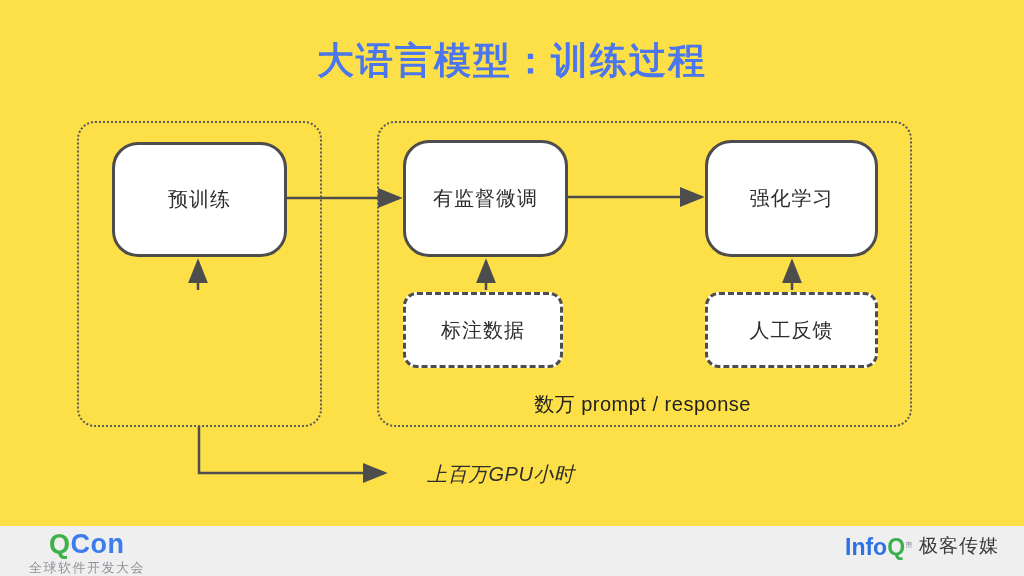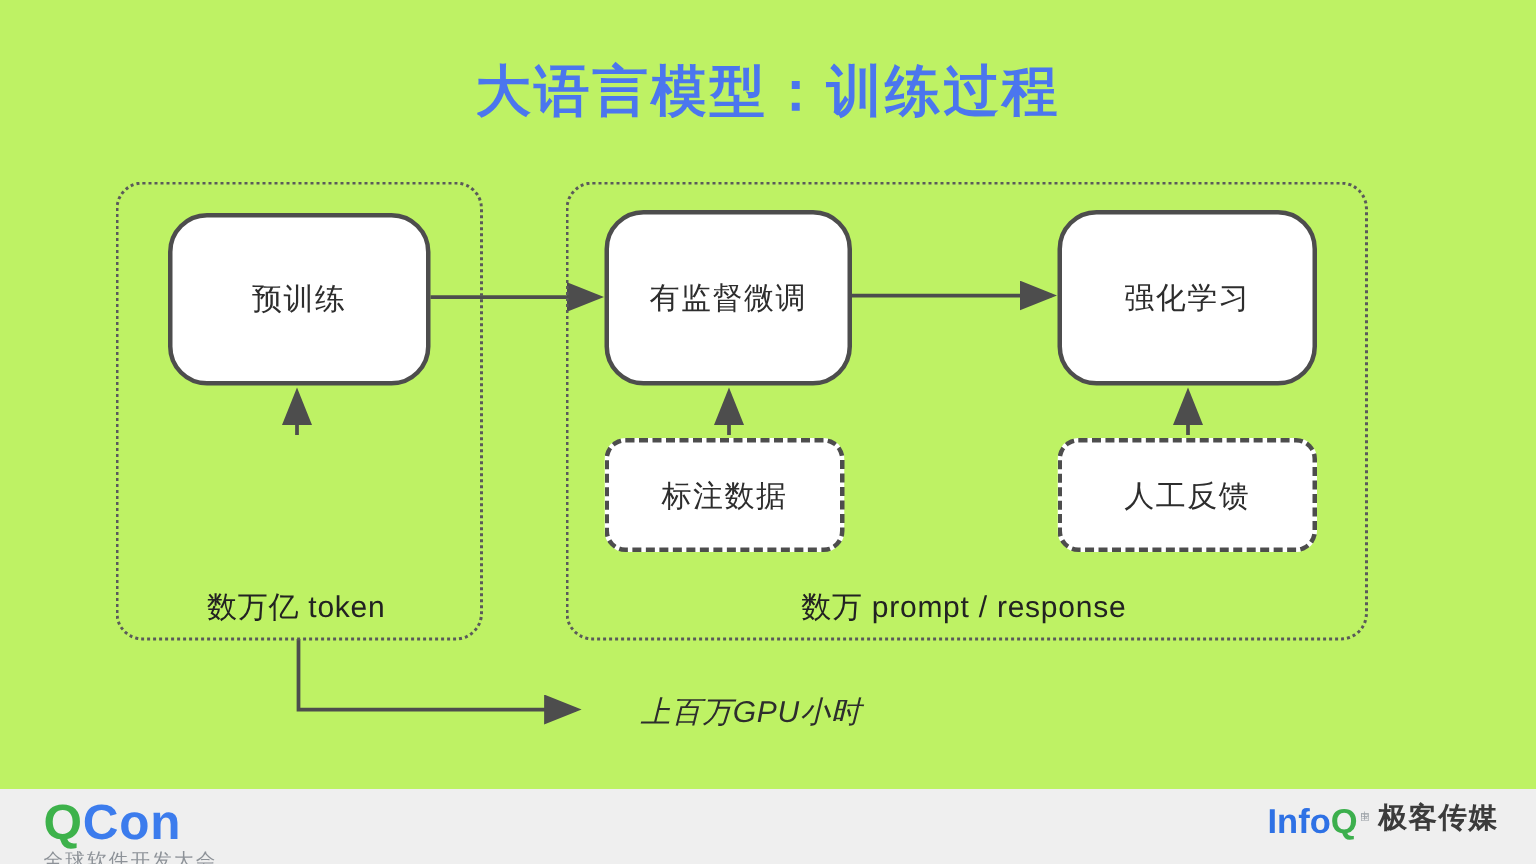--- a/index.html
+++ b/index.html
@@ -1,20 +1,20 @@
 <!DOCTYPE html>
 <html><head>
 <meta charset="utf-8">
 <style>
   html, body { margin: 0; padding: 0; background: #ffffff; }
   .slide {
     position: relative;
     width: 1024px;
     height: 576px;
-    background: #bef264;
+    background: #fde047;
     overflow: hidden;
     font-family: "Liberation Sans", "DejaVu Sans", sans-serif;
   }
 
   .title {
     position: absolute;
     left: 0; top: 36px;
     width: 100%;
     margin: 0;
     text-align: center;
@@ -90,21 +90,21 @@
     position: absolute;
     left: 0; top: 526px;
     width: 1024px; height: 50px;
     background: #efefef;
   }
   .qcon {
     position: absolute;
     left: 29px; top: 5px;
     line-height: 1;
   }
-  .qcon-word { font-size: 33px; font-weight: 700; letter-spacing: 0.5px; }
+  .qcon-word { font-size: 27px; font-weight: 700; letter-spacing: 0.5px; margin-left: 20px; }
   .qcon-q   { color: #3db24b; }
   .qcon-con { color: #3c7ced; }
   .qcon-sub {
     margin-top: 3px;
     font-size: 13px;
     color: #8d9298;
     letter-spacing: 1.5px;
   }
   .infoq {
     position: absolute;
@@ -118,21 +118,21 @@
   .infoq-cn {
     writing-mode: vertical-rl;
     font-size: 6px;
     color: #9aa0a6;
     margin: 0 2px 0 1px;
     letter-spacing: 1px;
   }
   .infoq-media {
     font-size: 19px;
     color: #3b3b3b;
-    font-weight: 700;
+    font-weight: 400;
     margin-left: 5px;
     letter-spacing: 1px;
   }
 </style>
 </head>
 <body>
 
 <div class="slide">
 
   <h1 class="title">大语言模型：训练过程</h1>
@@ -148,21 +148,20 @@
     <line x1="198" y1="290" x2="198" y2="262" stroke="#4d4d4d" stroke-width="2.5" marker-end="url(#arrowhead)"></line>
     <line x1="486" y1="290" x2="486" y2="262" stroke="#4d4d4d" stroke-width="2.5" marker-end="url(#arrowhead)"></line>
     <line x1="792" y1="290" x2="792" y2="262" stroke="#4d4d4d" stroke-width="2.5" marker-end="url(#arrowhead)"></line>
     <polyline points="199,426 199,473 384,473" fill="none" stroke="#4d4d4d" stroke-width="2.5" marker-end="url(#arrowhead)"></polyline>
   </svg>
 
   <div class="group group-left"></div>
   <div class="group group-right"></div>
 
   <div class="node solid box-pretrain">预训练</div>
-  <div class="scale-label scale-label-left">数万亿 token</div>
 
   <div class="node solid box-rl">强化学习</div>
   <div class="node solid box-sft">有监督微调</div>
   <div class="node dashed box-sft-input">标注数据</div>
   <div class="node dashed box-rl-input">人工反馈</div>
   <div class="scale-label scale-label-right">数万 prompt / response</div>
 
   <div class="gpu-note">上百万GPU小时</div>
 
   <div class="footer">

